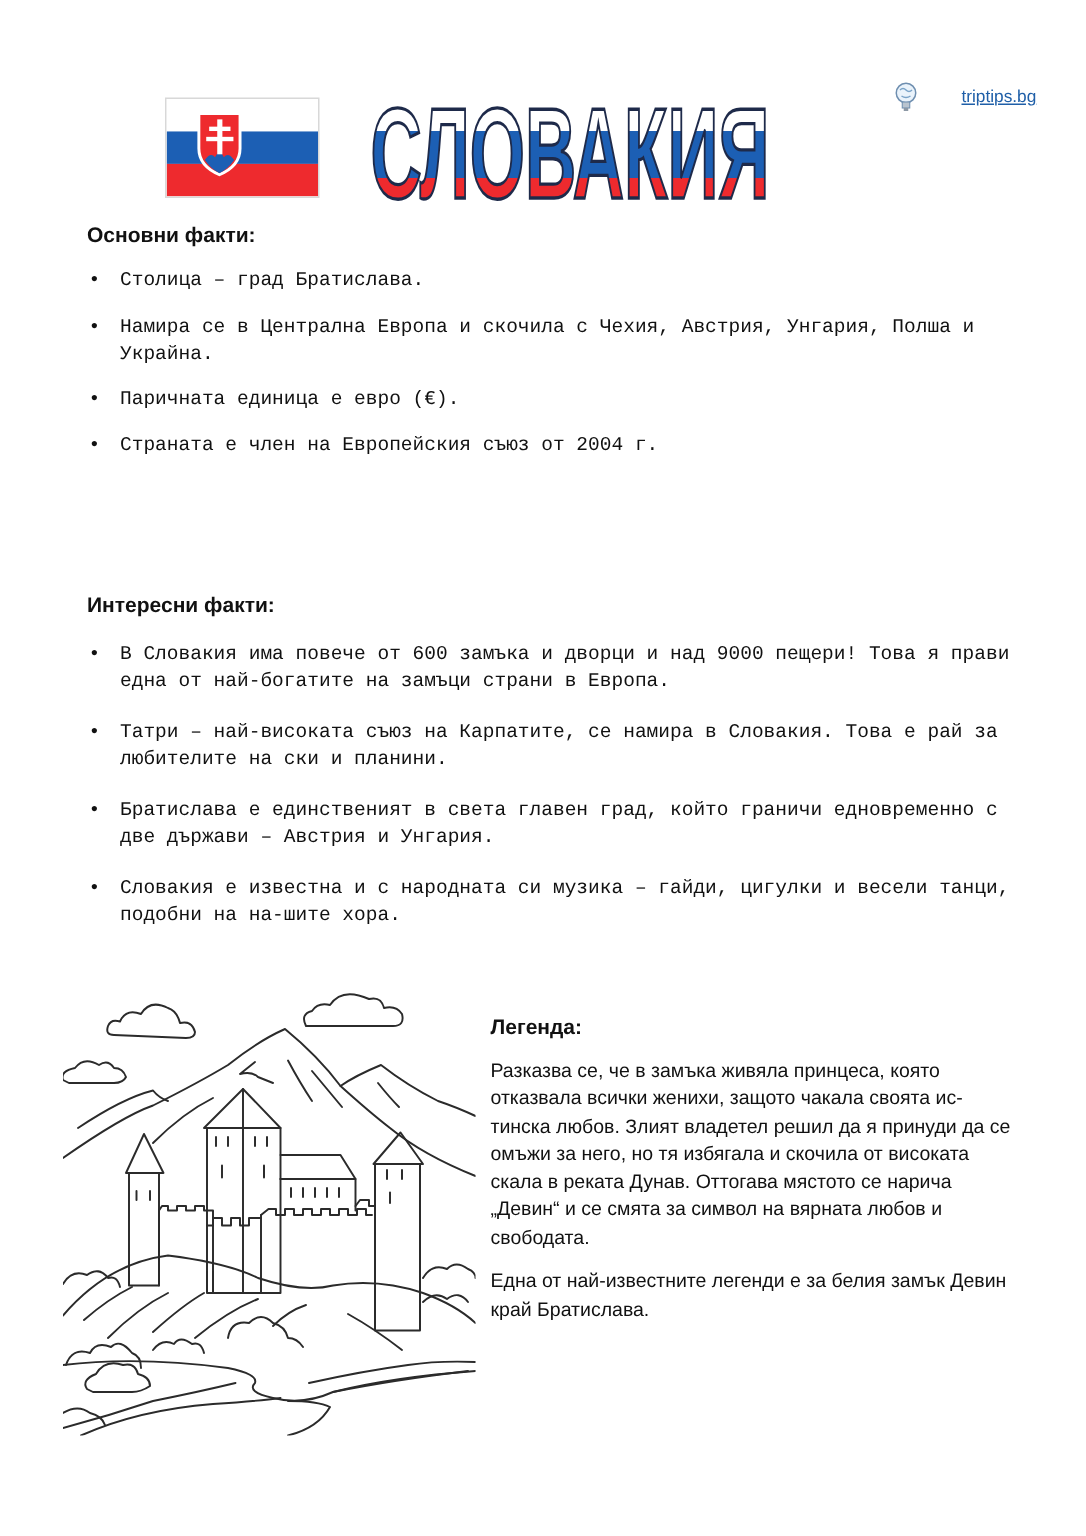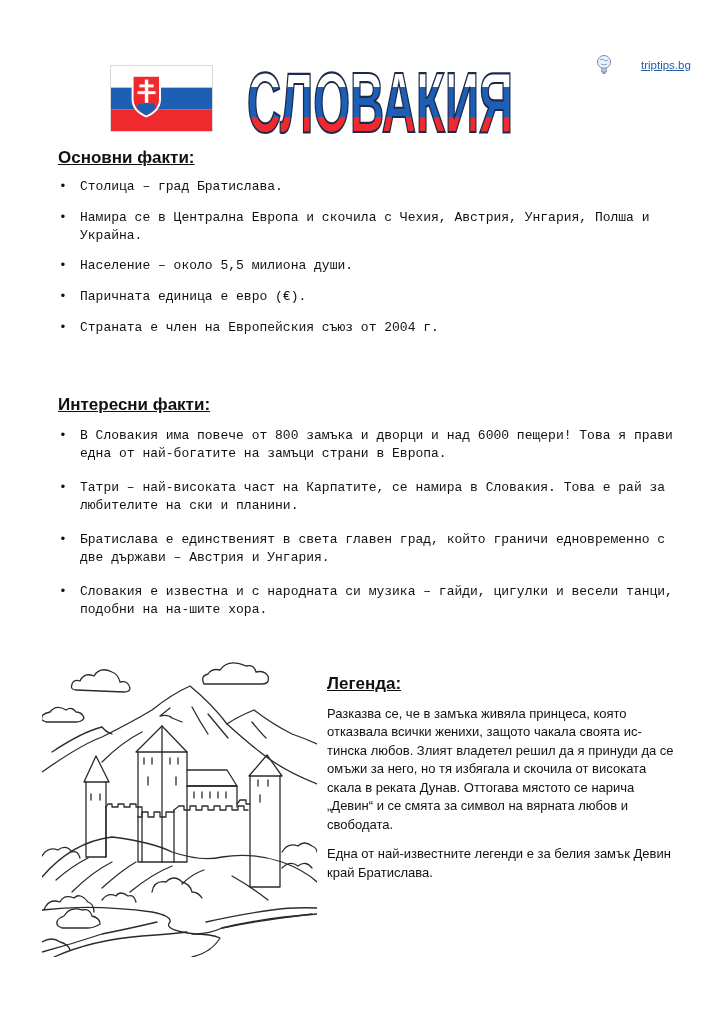--- a/index.html
+++ b/index.html
@@ -12,21 +12,21 @@
     .flag svg { display: block; width: 100%; height: 100%; }
 
     .title { left: 244px; top: 62px; width: 272px; height: 76px; }
     .title svg { display: block; width: 100%; height: 100%; }
 
     .brand { left: 596px; top: 54px; display: flex; align-items: center; gap: 2px; }
     .brand .bulb { width: 16px; height: 22px; }
     .brand a { color: #1f5fa8; font-size: 11.5px; text-decoration: underline; font-family: "Liberation Sans", sans-serif; padding-left: 27px; }
 
     
-    .heading { font-weight: bold; text-decoration: underline; font-size: 17px; }
+    .heading { font-weight: bold; font-size: 14px; }
     .blist { list-style: none; margin: 0; padding: 0; font-family: Liberation Mono, monospace; }
     .blist li { position: relative; padding-left: 22px; font-size: 13px; line-height: 18px; }
     .blist li::before { content: "•"; position: absolute; left: 1px; top: 0; font-size: 13px; }
 
     .basic-h { left: 58px; top: 148px; }
     .basic-list { left: 58px; top: 178px; width: 620px; }
     .basic-list li { margin-bottom: 12.7px; }
 
     .int-h { left: 58px; top: 395px; }
     .int-list { left: 58px; top: 427px; width: 625px; }
@@ -82,29 +82,28 @@
       <rect x="6.5" y="18" width="3" height="2" fill="#8c98a5"></rect>
     </svg>
   </span>
   <a>triptips.bg</a>
 </div>
 
 <div class="abs heading basic-h">Основни факти:</div>
 <ul class="abs blist basic-list">
   <li>Столица – град Братислава.</li>
   <li>Намира се в Централна Европа и скочила с Чехия, Австрия, Унгария, Полша и Украйна.</li>
-  <li>Население – около 5,5 милиона души.</li>
   <li>Паричната единица е евро (€).</li>
   <li>Страната е член на Европейския съюз от 2004 г.</li>
 </ul>
 
 <div class="abs heading int-h">Интересни факти:</div>
 <ul class="abs blist int-list">
-  <li>В Словакия има повече от 800 замъка и дворци и над 6000 пещери! Това я прави една от най-богатите на замъци страни в Европа.</li>
-  <li>Татри – най-високата част на Карпатите, се намира в Словакия. Това е рай за любителите на ски и планини.</li>
+  <li>В Словакия има повече от 600 замъка и дворци и над 9000 пещери! Това я прави една от най-богатите на замъци страни в Европа.</li>
+  <li>Татри – най-високата съюз на Карпатите, се намира в Словакия. Това е рай за любителите на ски и планини.</li>
   <li>Братислава е единственият в света главен град, който граничи едновременно с две държави – Австрия и Унгария.</li>
   <li>Словакия е известна и с народната си музика – гайди, цигулки и весели танци, подобни на на-шите хора.</li>
 </ul>
 
 <div class="abs castle">
   <svg viewBox="0 0 275 305">
 
     <path d="M34 38 Q28 38 30 32 Q32 27 38 29 Q42 20 52 24 Q58 14 70 20 Q76 22 78 30 Q86 28 88 36 Q88 40 82 40 Z"></path>
     <path d="M162 32 Q158 24 166 22 Q170 16 178 18 Q186 6 204 14 Q212 12 214 20 Q222 18 226 24 Q228 32 220 32 Z"></path>
     <path d="M0 68 Q-2 62 8 60 Q14 52 24 58 Q30 54 34 60 Q40 60 42 66 Q40 70 34 70 L4 70 Z"></path>

